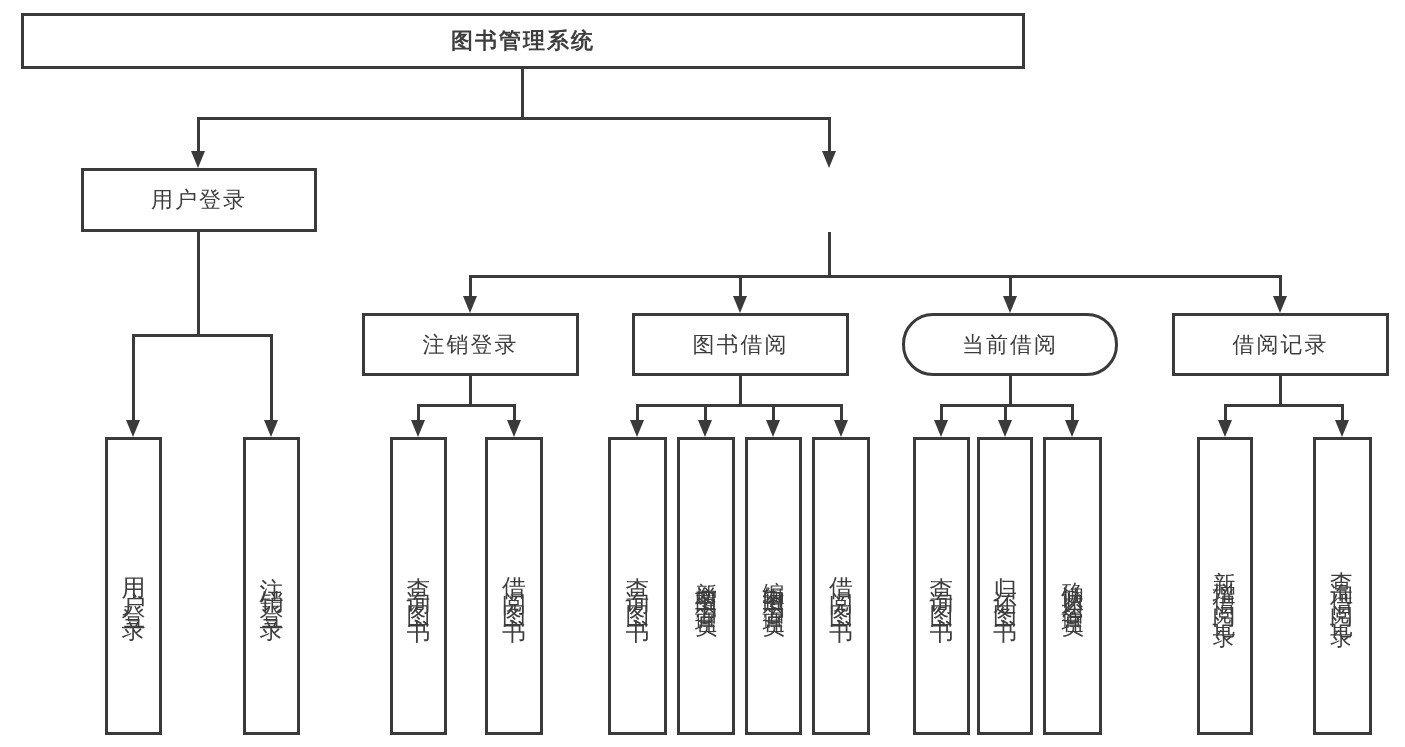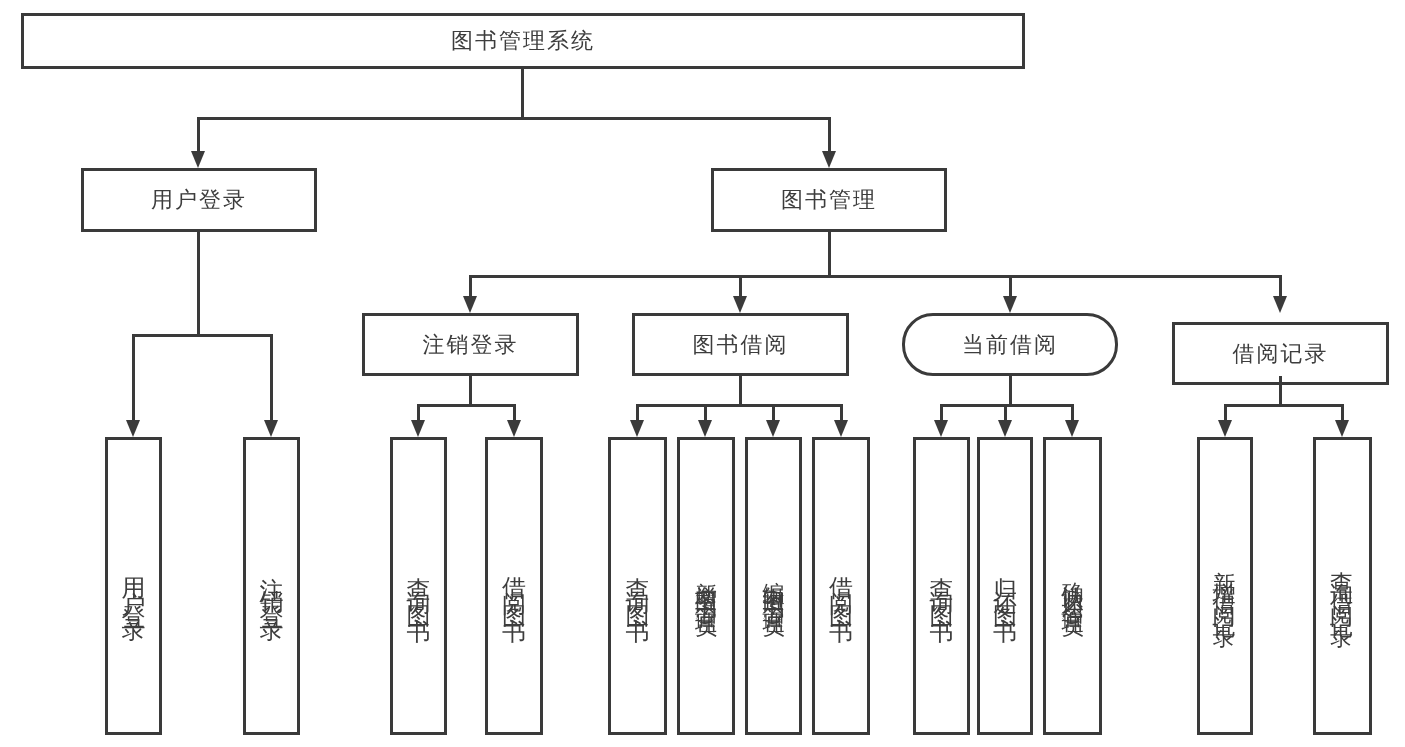--- a/index.html
+++ b/index.html
@@ -30,47 +30,46 @@
   #watermark{
     position:absolute;left:1183px;top:715px;z-index:5;
     color:var(--watermark);font-size:19px;letter-spacing:1px;white-space:nowrap;
   }
 </style>
 </head>
 <body>
 
 <div id="stage" style="--line: #3a3a3a; --text: #3d3d3d; --watermark: #a8a8a8;">
 
-  <div class="box" style="left:21px;top:13px;width:1004px;height:56px;">图书管理系统</div>
+  <div class="box" style="left:21px;top:13px;width:1004px;height:56px;font-weight:bold;">图书管理系统</div>
 
   <div class="vline" style="left:521px;top:69px;height:51px;"></div>
   <div class="hline" style="left:197px;top:117px;width:634px;"></div>
   <div class="vline" style="left:197px;top:117px;height:36px;"></div>
   <div class="arrow" style="left:191px;top:151px;"></div>
   <div class="vline" style="left:828px;top:117px;height:36px;"></div>
   <div class="arrow" style="left:822px;top:151px;"></div>
 
   <div class="box" style="left:81px;top:168px;width:236px;height:64px;">用户登录</div>
-  <div class="box" style="left:711px;top:168px;width:236px;height:64px;">图书管理</div>
 
   <div class="vline" style="left:828px;top:232px;height:45px;"></div>
   <div class="hline" style="left:469px;top:275px;width:813px;"></div>
   <div class="vline" style="left:469px;top:275px;height:24px;"></div>
   <div class="arrow" style="left:463px;top:296px;"></div>
   <div class="vline" style="left:739px;top:275px;height:24px;"></div>
   <div class="arrow" style="left:733px;top:296px;"></div>
   <div class="vline" style="left:1009px;top:275px;height:24px;"></div>
   <div class="arrow" style="left:1003px;top:296px;"></div>
   <div class="vline" style="left:1279px;top:275px;height:24px;"></div>
   <div class="arrow" style="left:1273px;top:296px;"></div>
 
   <div class="box" style="left:362px;top:313px;width:217px;height:63px;">注销登录</div>
   <div class="box" style="left:632px;top:313px;width:217px;height:63px;text-align:right;">图书借阅</div>
   <div class="box" style="left:902px;top:313px;width:216px;height:63px;border-radius:31px;">当前借阅</div>
-  <div class="box" style="left:1172px;top:322px;width:217px;height:63px;">借阅记录</div>
+  <div class="box" style="left:1172px;top:313px;width:217px;height:63px;">借阅记录</div>
 
   <div class="vline" style="left:197px;top:232px;height:104px;"></div>
   <div class="hline" style="left:132px;top:334px;width:141px;"></div>
   <div class="vline" style="left:132px;top:334px;height:88px;"></div>
   <div class="arrow" style="left:126px;top:420px;"></div>
   <div class="vline" style="left:270px;top:334px;height:88px;"></div>
   <div class="arrow" style="left:264px;top:420px;"></div>
 
   <div class="vline" style="left:469px;top:376px;height:31px;"></div>
   <div class="hline" style="left:417px;top:404px;width:99px;"></div>

